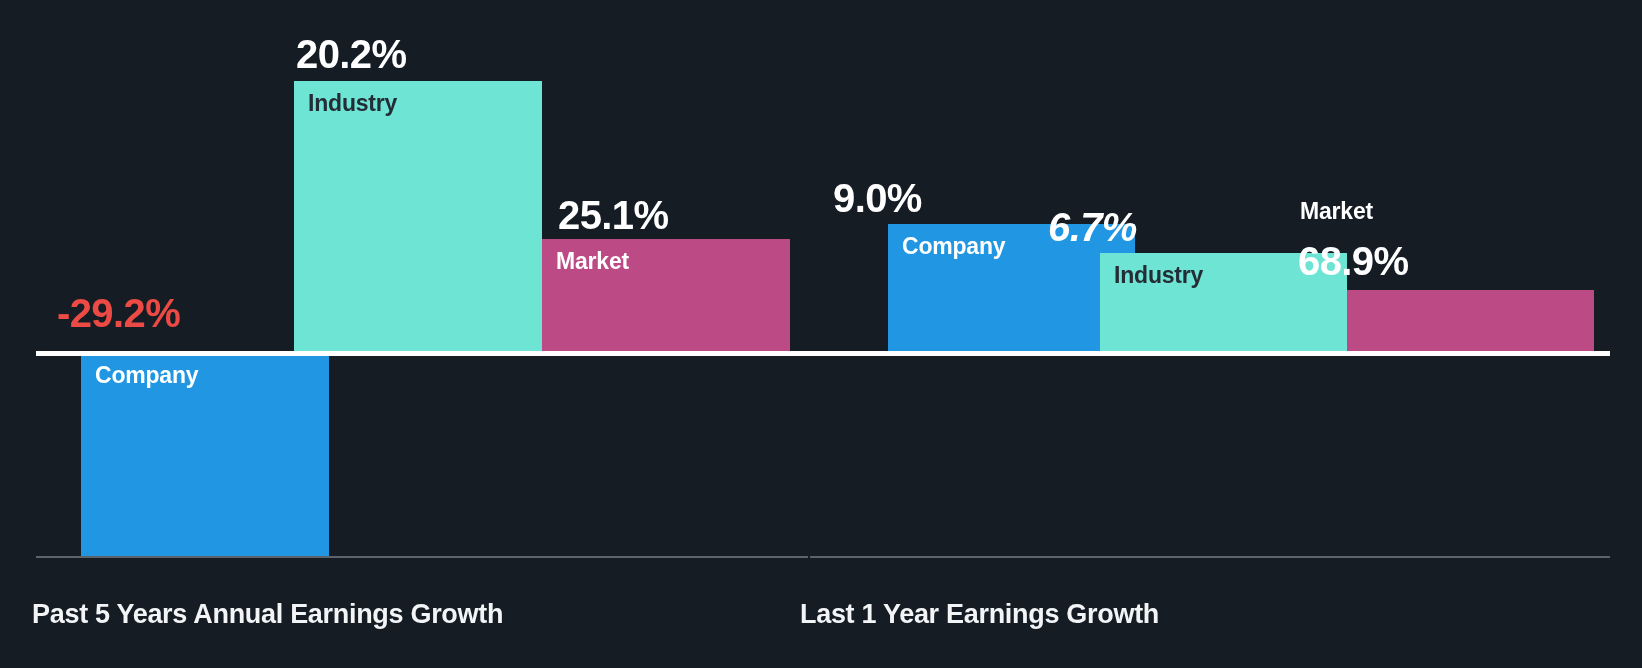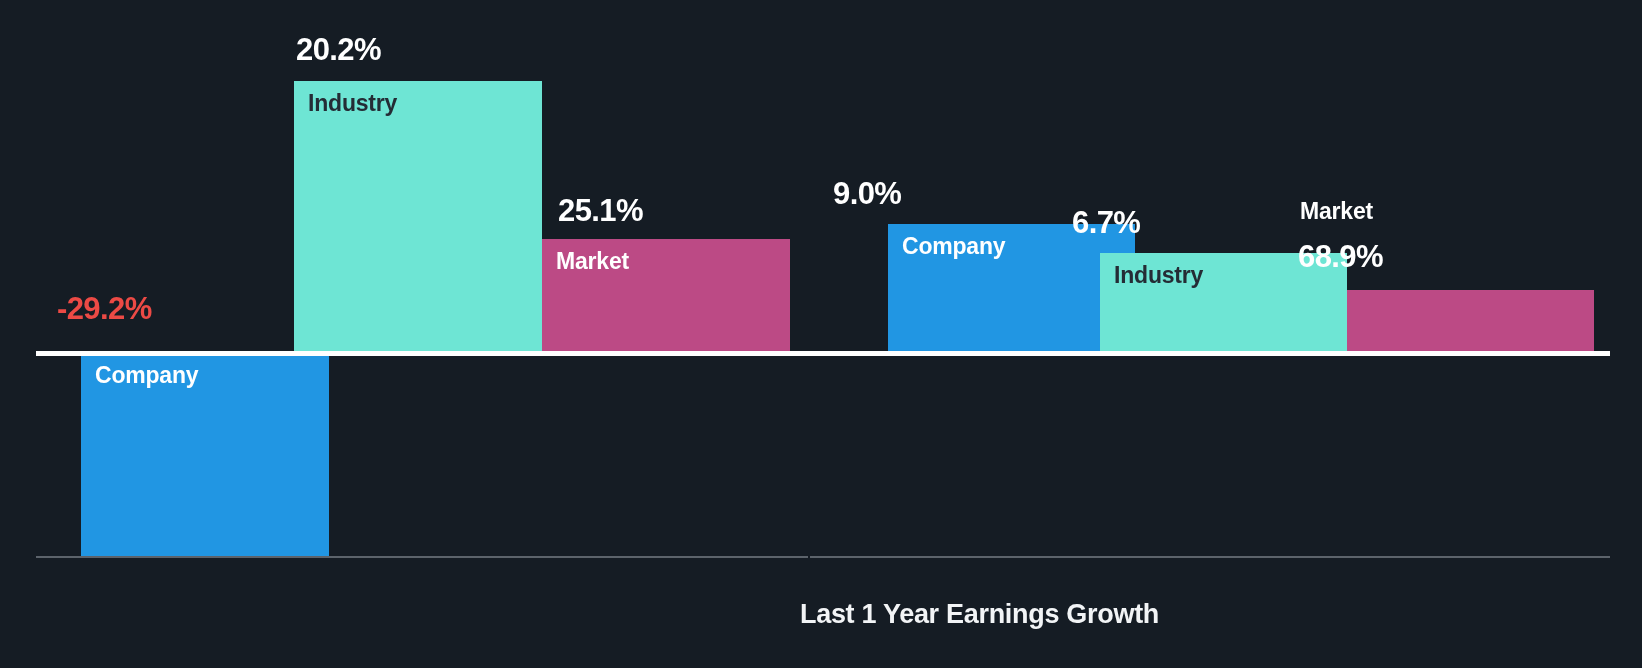--- a/index.html
+++ b/index.html
@@ -64,21 +64,21 @@
     font-size: 23px;
     font-weight: bold;
     letter-spacing: -0.2px;
     white-space: nowrap;
   }
   .bar-label.on-dark  { color: #ffffff; }
   .bar-label.on-light { color: #242c35; }
 
   .value-label {
     position: absolute;
-    font-size: 31px;
+    font-size: 40px;
     font-weight: bold;
     color: #ffffff;
     letter-spacing: -0.6px;
     white-space: nowrap;
   }
   .value-label.negative { color: #ec4a45; }
 
   .outside-label {
     position: absolute;
     font-size: 23px;
@@ -122,32 +122,33 @@
 
       <div class="bar market" style="left:542px; top:239px; width:248px; height:114px;">
         <span class="bar-label on-dark">Market</span>
       </div>
 
       <div class="zero-line" style="left:36px; width:772px; top:351px;"></div>
 
       <div class="axis-line" style="left:36px; width:772px; top:556px;"></div>
     </div>
 
+    <div class="panel-title" style="left:32px;">Past 5 Years Annual Earnings Growth</div>
   </div>
 
   <div class="panel" id="panel-1">
     <div class="plot">
 
       <div class="value-label" style="left:33px; top:176px;">9.0%</div>
 
       <div class="bar company" style="left:53px; top:224px; width:247px; height:129px;">
         <span class="bar-label on-dark">Company</span>
       </div>
 
-      <div class="value-label" style="left:272px; top:205px;">6.7%</div>
+      <div class="value-label" style="left:248px; top:205px;font-style:italic;">6.7%</div>
 
       <div class="bar industry" style="left:300px; top:253px; width:247px; height:100px;">
         <span class="bar-label on-light">Industry</span>
       </div>
 
       <div class="outside-label" style="left:500px; top:198px;">Market</div>
 
       <div class="value-label" style="left:498px; top:239px;">68.9%</div>
 
       <div class="bar market" style="left:547px; top:290px; width:247px; height:63px;"></div>

